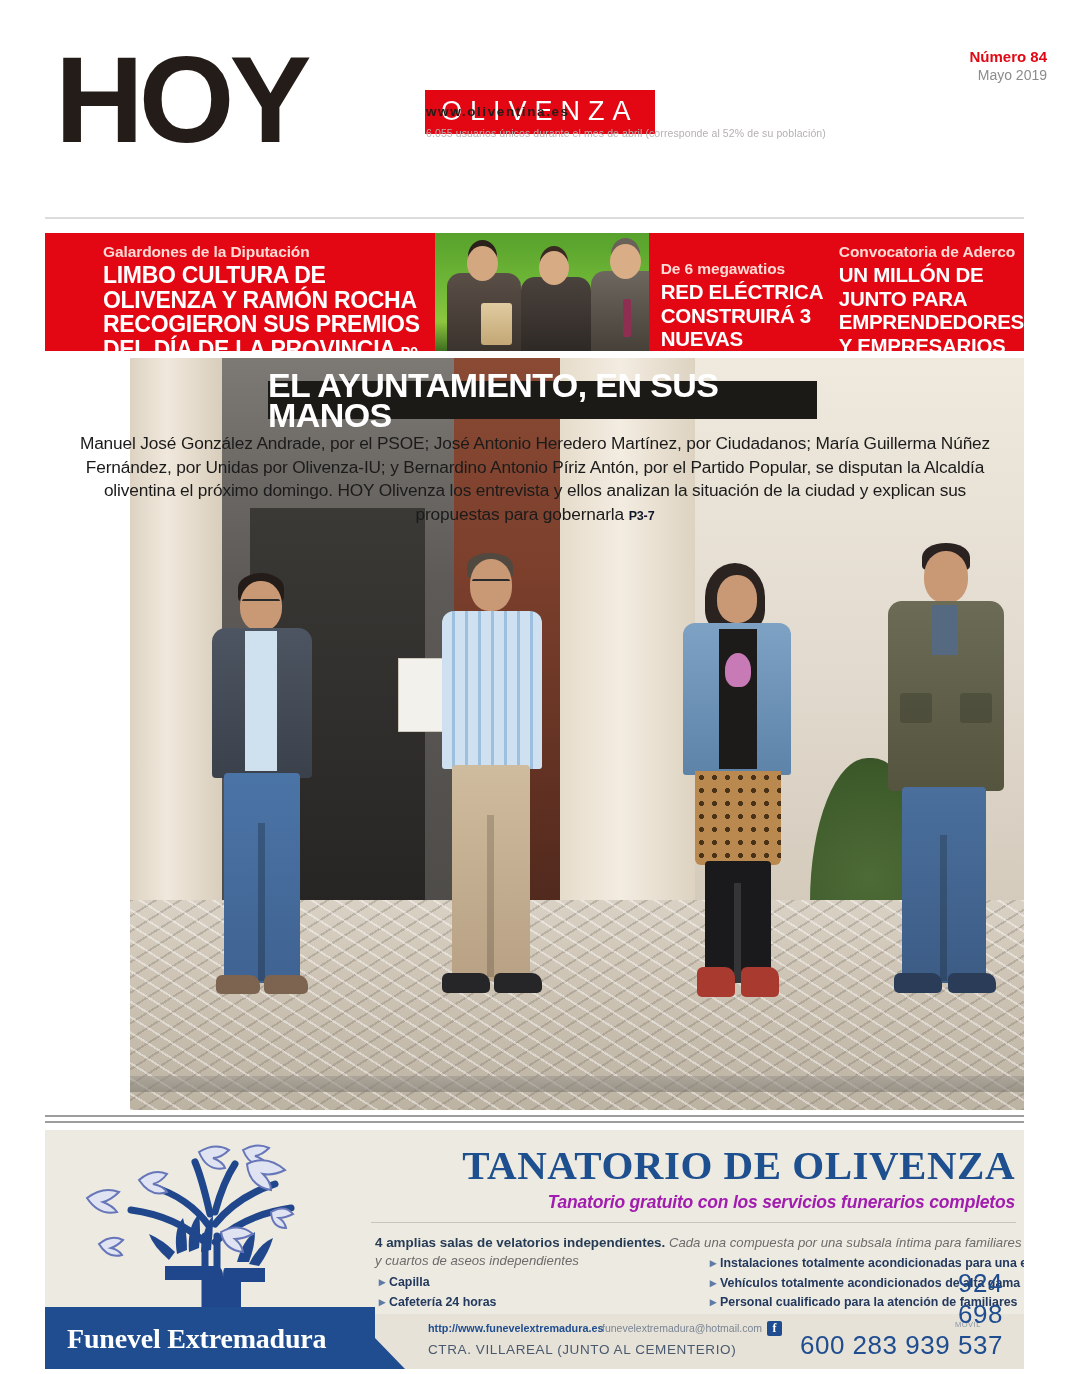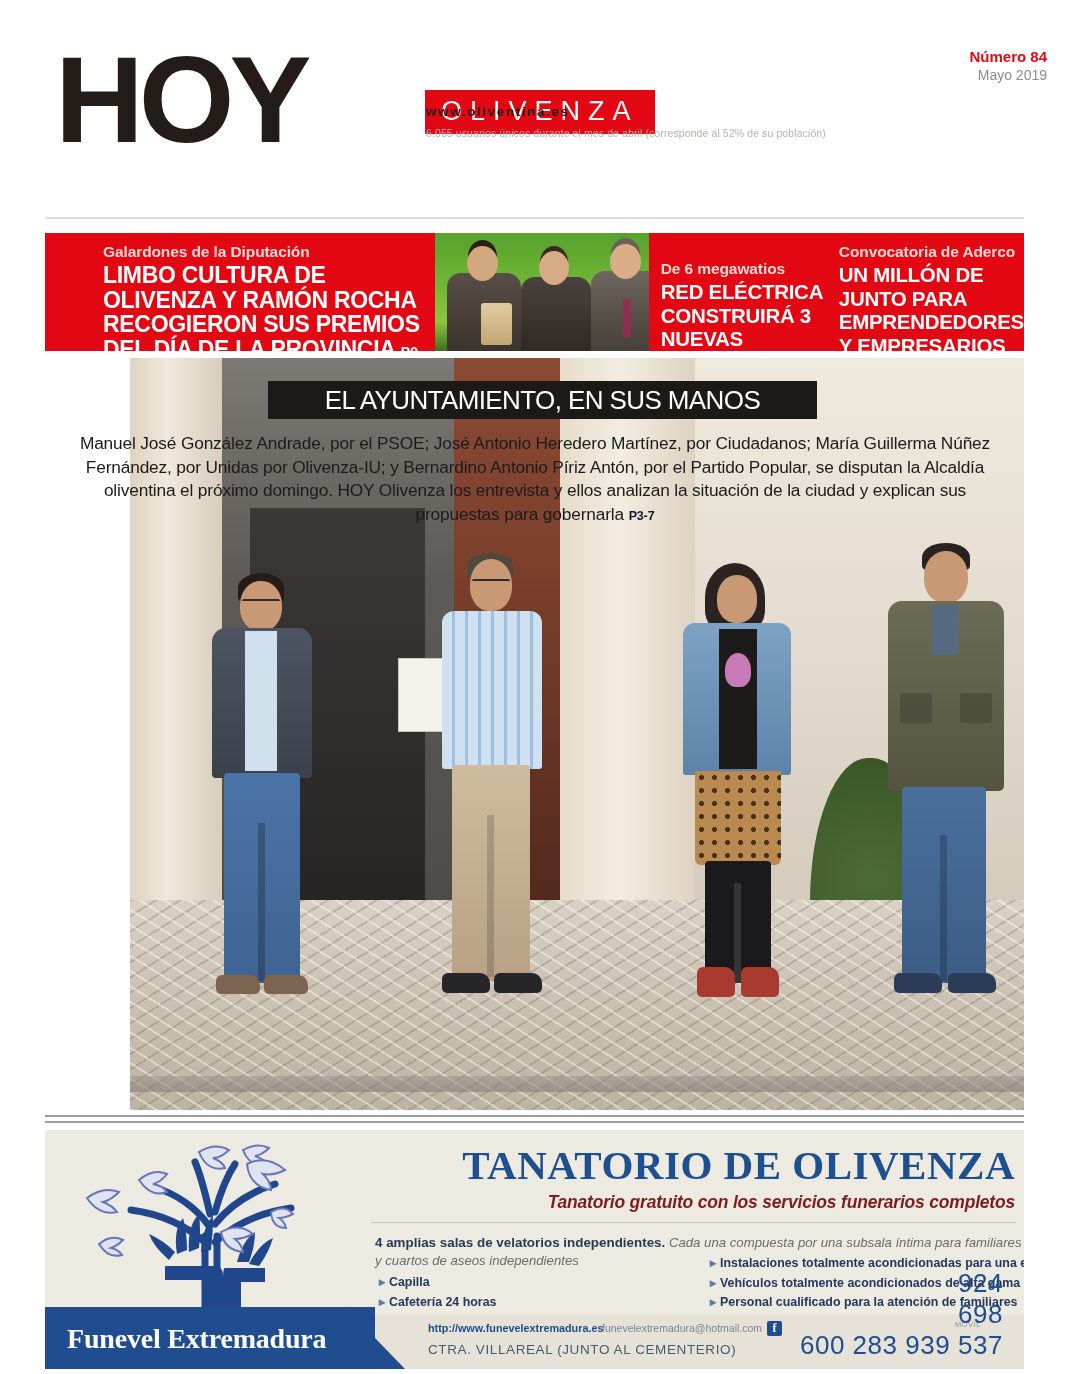--- a/index.html
+++ b/index.html
@@ -116,21 +116,21 @@
   .p-legs{position:absolute;}
   .p-shoe{position:absolute;border-radius:6px 10px 5px 5px;}
   .glasses{position:absolute;height:4px;border-top:2px solid #2b2b2b;border-radius:2px;}
 
   
   .headline-box{
     position:absolute;left:268px;top:381px;width:549px;height:38px;
     background:#1c1a17;display:flex;align-items:center;justify-content:center;
   }
   .headline-box span{
-    color:#ffffff;font-size:26px;font-weight:normal;letter-spacing:-0.6px;line-height:30px;
+    color:#ffffff;font-size:34px;font-weight:bold;letter-spacing:-0.6px;line-height:30px;
   }
   .standfirst{
     position:absolute;left:75px;top:432px;width:920px;text-align:center;
     font-size:17.3px;line-height:23.5px;color:#1b1b1b;letter-spacing:-0.15px;
   }
   .standfirst .pg{color:#0f172a;font-weight:bold;font-size:12.5px;}
 
   
   .rule-a{position:absolute;left:45px;top:1115px;width:979px;height:2px;background:#9d9d9d;}
   .rule-b{position:absolute;left:45px;top:1121px;width:979px;height:2px;background:#9d9d9d;}
@@ -141,21 +141,21 @@
     background:#edeae1;overflow:hidden;
   }
   .ad-tree{position:absolute;left:20px;top:6px;width:285px;height:185px;}
   .ad-title{
     position:absolute;left:330px;top:12px;width:640px;text-align:right;
     font-family:"Liberation Serif",serif;font-weight:bold;
     font-size:41px;line-height:46px;color:#1e4f8f;letter-spacing:0.5px;
   }
   .ad-sub{
     position:absolute;left:330px;top:62px;width:640px;text-align:right;
-    font-size:17.5px;font-style:italic;font-weight:bold;color:#7f1d1d;letter-spacing:-0.2px;
+    font-size:17.5px;font-style:italic;font-weight:bold;color:#a21caf;letter-spacing:-0.2px;
   }
   .ad-hr{position:absolute;left:326px;top:92px;width:645px;height:1px;background:#c9c5ba;}
   .ad-lead{
     position:absolute;left:330px;top:104px;width:648px;
     font-size:13.2px;line-height:18px;color:#4a4a4a;
   }
   .ad-lead b{color:#263b55;font-size:13.4px;}
   .ad-lead i{color:#6b6b6b;}
   .ad-bullets{position:absolute;font-size:12.4px;line-height:19.5px;color:#23395e;font-weight:bold;}
   .col-left{left:334px;top:143px;width:320px;}

